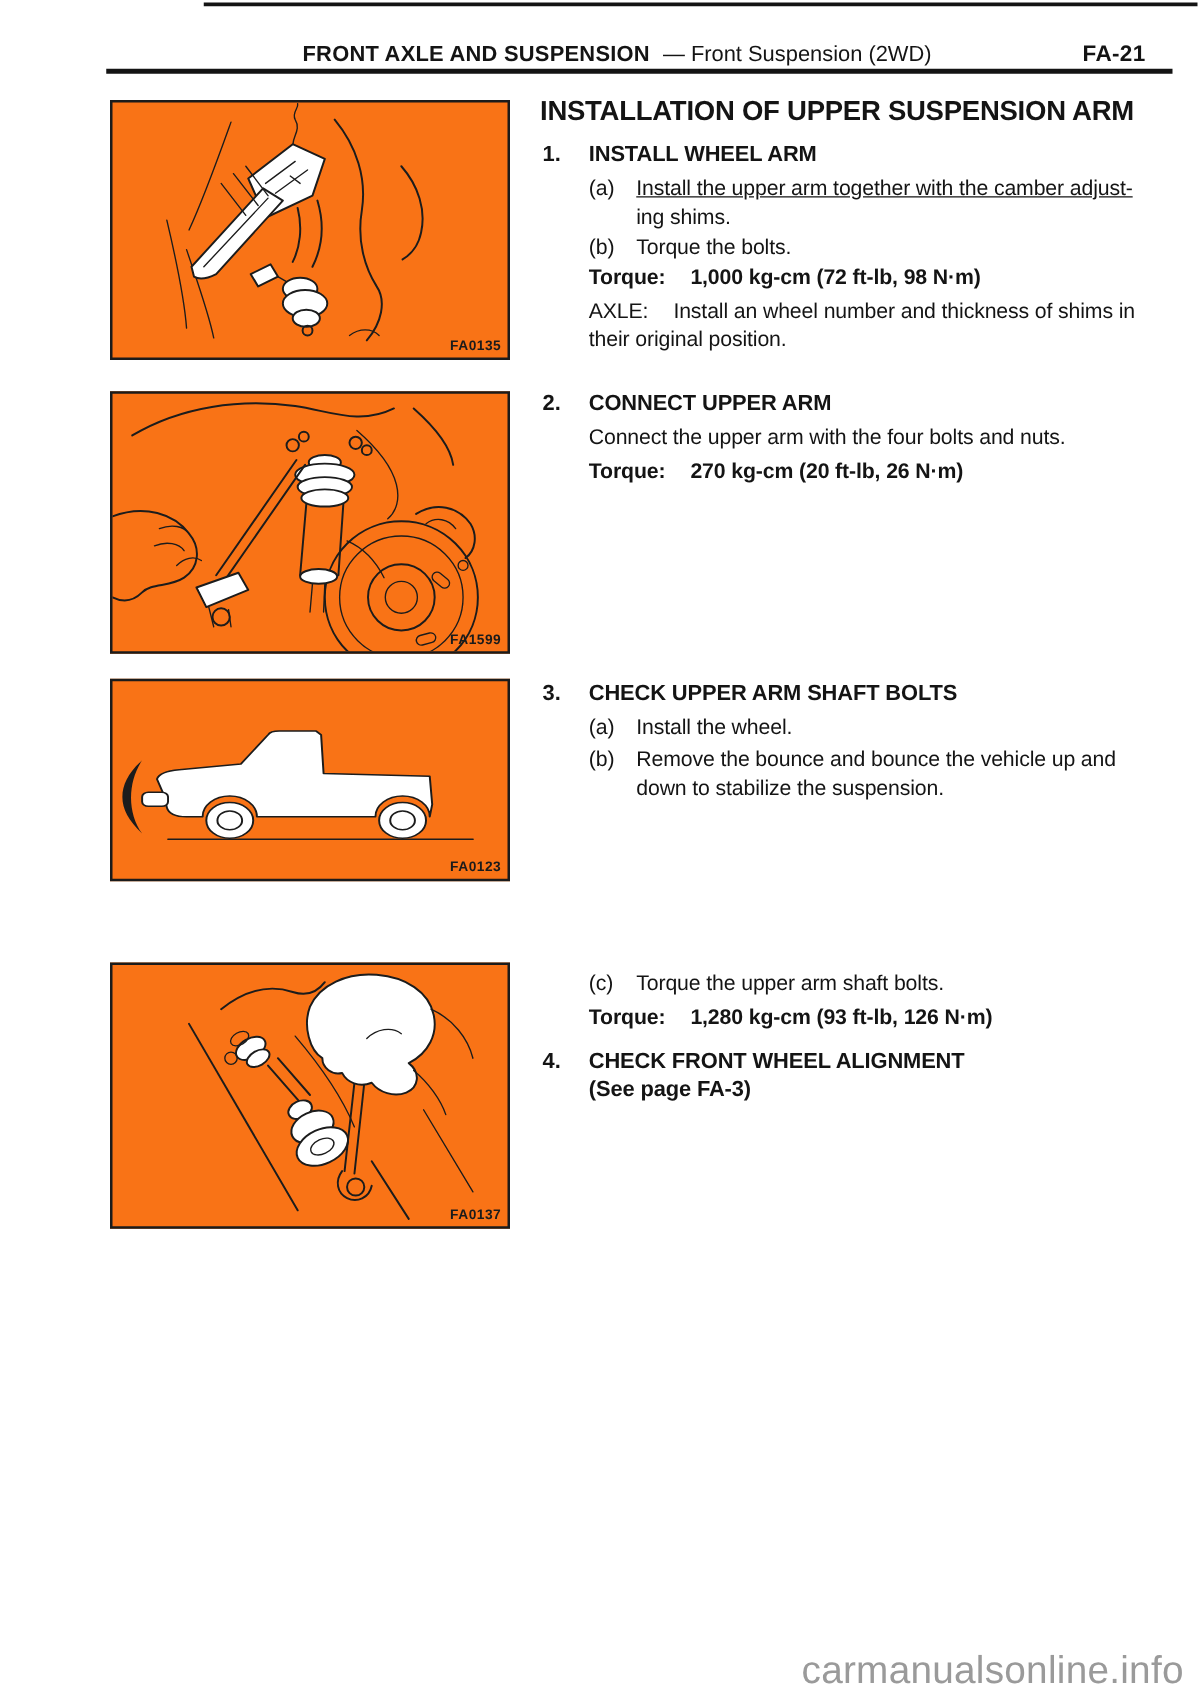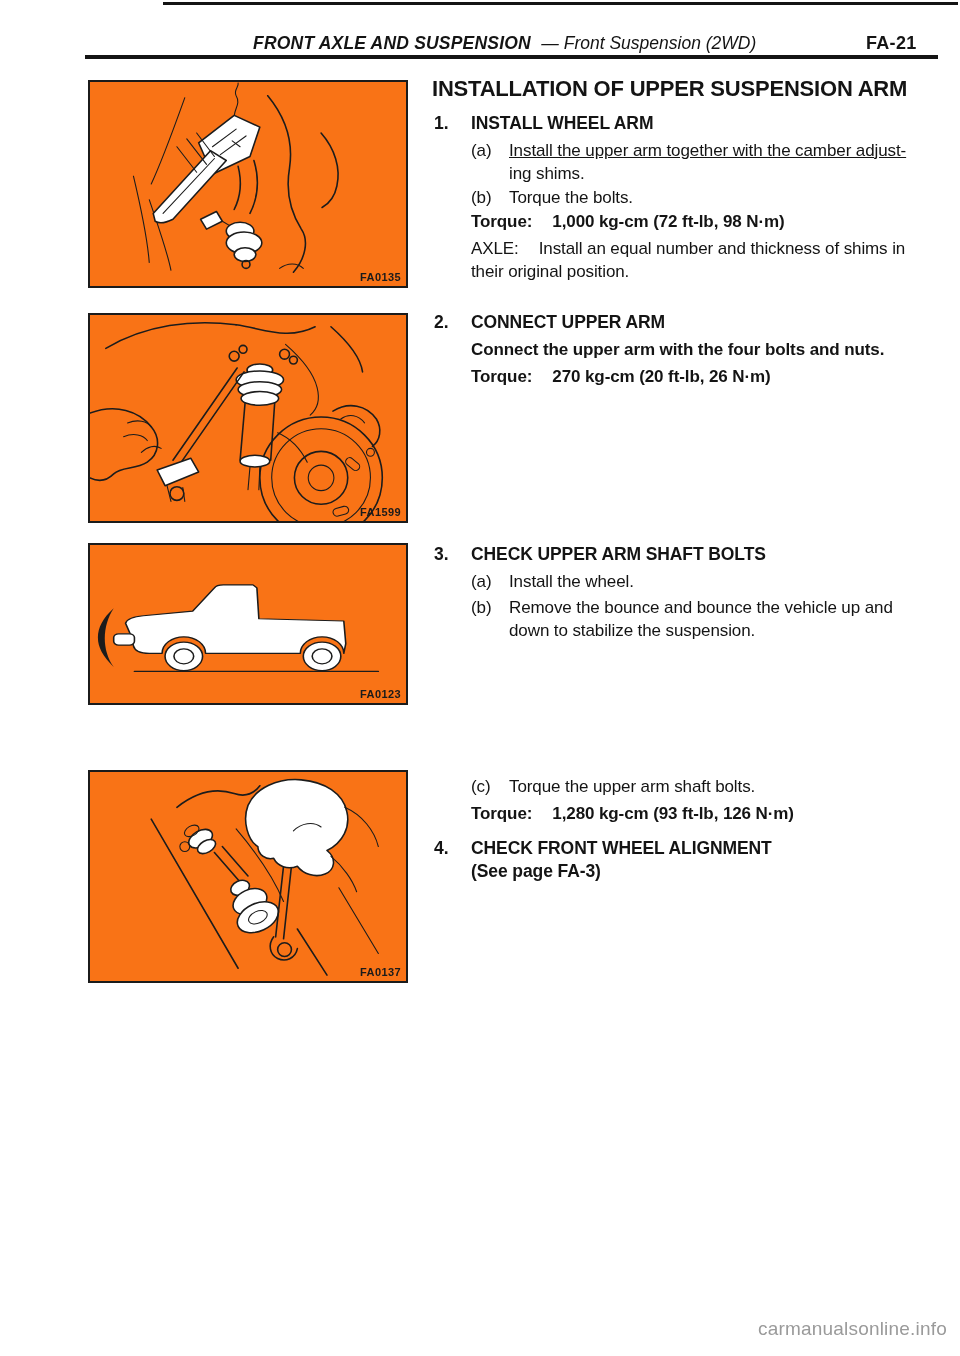--- a/index.html
+++ b/index.html
@@ -24,35 +24,35 @@
     position:absolute; left:88px; width:320px;
     border:2px solid #1b1b1b; background:#f97316;
   }
   .fig-box svg { position:absolute; left:0; top:0; width:100%; height:100%; }
   .fig-label {
     position:absolute; right:5px; bottom:3px;
     font-size:11px; font-weight:600; letter-spacing:0.4px; color:#1b1b1b;
   }
   .watermark {
     position:absolute; top:1318px; right:13px;
-    font-size:19px; color:#9a9a9a; letter-spacing:0.2px;
+    font-size:31px; color:#9a9a9a; letter-spacing:0.2px;
   }
   .ink { stroke:#1c1c1c; fill:none; stroke-width:1.6; stroke-linecap:round; stroke-linejoin:round; }
   .ink-thin { stroke:#1c1c1c; fill:none; stroke-width:1.1; stroke-linecap:round; stroke-linejoin:round; }
   .ink-fill { fill:#1c1c1c; stroke:none; }
   .ink-white { stroke:#1c1c1c; fill:#ffffff; stroke-width:1.6; stroke-linejoin:round; }
 </style>
 </head>
 <body>
 
 <div class="page">
 
   <div class="rule" style="left:163px; top:2px; width:795px; height:3px;"></div>
 
-  <div class="abs" style="left:253px; top:33px;font-style:italic;">
+  <div class="abs" style="left:242px; top:33px;">
     <span class="hdr-main">FRONT AXLE AND SUSPENSION</span>
     <span class="hdr-sub" style="margin-left:6px;">— Front Suspension (2WD)</span>
   </div>
   <div class="abs hdr-page" style="left:866px; top:33px;">FA-21</div>
 
   <div class="rule" style="left:85px; top:55px; width:853px; height:4px;"></div>
 
   <div class="fig-box" style="top:80px; height:208px;">
     <svg viewBox="0 0 320 208" preserveAspectRatio="none">
 
@@ -206,27 +206,27 @@
   <div class="abs body-txt" style="left:509px; top:164px;">ing shims.</div>
 
   <div class="abs body-txt" style="left:471px; top:188px;">(b)</div>
   <div class="abs body-txt" style="left:509px; top:188px;">Torque the bolts.</div>
 
   <div class="abs" style="left:471px; top:212px;">
     <span class="bold-txt">Torque:</span><span class="gap-lg"></span><span class="bold-txt">1,000 kg-cm (72 ft-lb, 98 N·m)</span>
   </div>
 
   <div class="abs" style="left:471px; top:239px;">
-    <span class="body-txt">AXLE:</span><span class="gap-lg"></span><span class="body-txt">Install an equal number and thickness of shims in</span>
+    <span class="body-txt">AXLE:</span><span class="gap-lg"></span><span class="body-txt">Install an wheel number and thickness of shims in</span>
   </div>
   <div class="abs body-txt" style="left:471px; top:262px;">their original position.</div>
 
   <div class="abs step-num" style="left:434px; top:312px;">2.</div>
   <div class="abs step-head" style="left:471px; top:312px;">CONNECT UPPER ARM</div>
-  <div class="abs body-txt" style="left:471px; top:340px;font-weight:bold;">Connect the upper arm with the four bolts and nuts.</div>
+  <div class="abs body-txt" style="left:471px; top:340px;">Connect the upper arm with the four bolts and nuts.</div>
   <div class="abs" style="left:471px; top:367px;">
     <span class="bold-txt">Torque:</span><span class="gap-lg"></span><span class="bold-txt">270 kg-cm (20 ft-lb, 26 N·m)</span>
   </div>
 
   <div class="abs step-num" style="left:434px; top:544px;">3.</div>
   <div class="abs step-head" style="left:471px; top:544px;">CHECK UPPER ARM SHAFT BOLTS</div>
 
   <div class="abs body-txt" style="left:471px; top:572px;">(a)</div>
   <div class="abs body-txt" style="left:509px; top:572px;">Install the wheel.</div>
 

